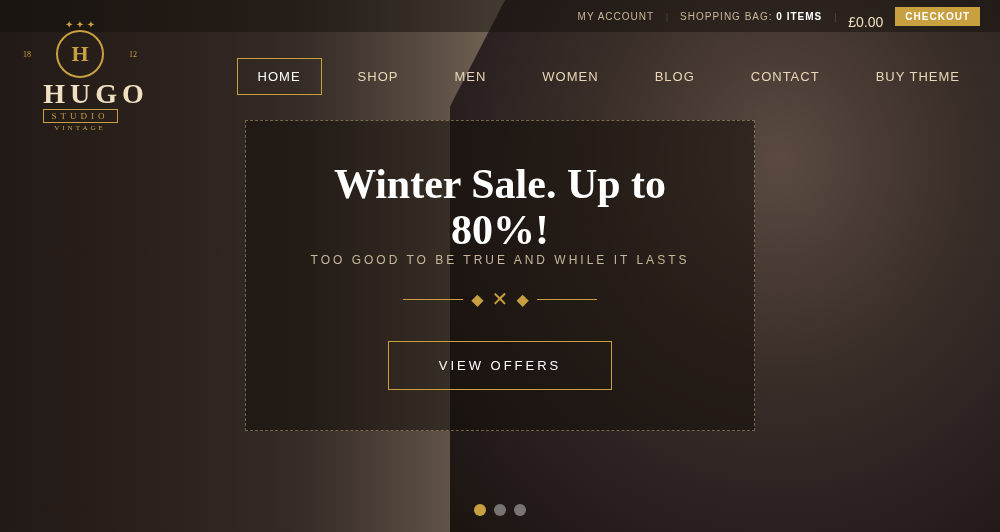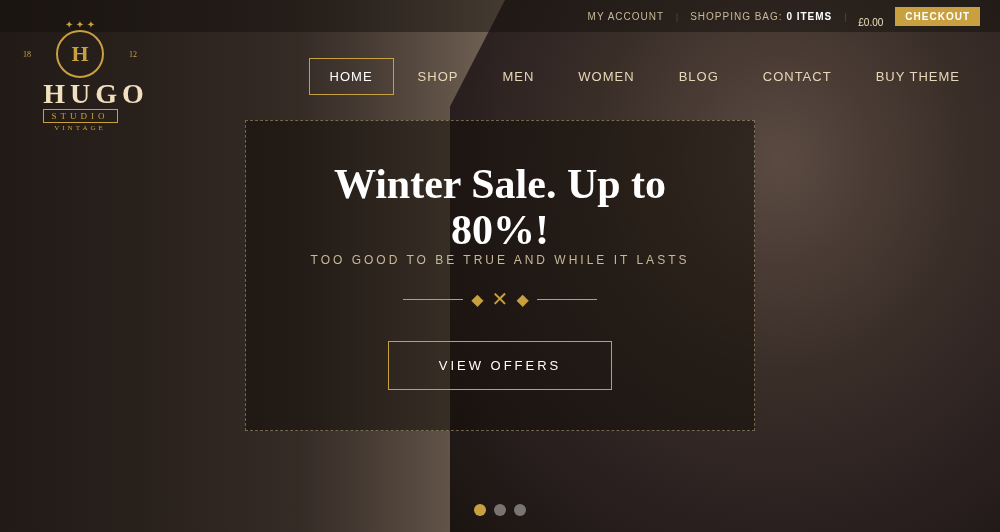--- a/index.html
+++ b/index.html
@@ -186,21 +186,21 @@
       color: #c8a040;
       font-size: 10px;
       text-align: center;
       line-height: 1;
     }
 
     
     .nav {
       display: flex;
       align-items: center;
-      gap: 4px;
+      gap: 16px;
       margin-left: auto;
       padding-left: 38px;
     }
 
     .nav-item {
       color: #e8d8b8;
       font-size: 13px;
       font-family: Arial, sans-serif;
       letter-spacing: 1px;
       text-transform: uppercase;
@@ -313,21 +313,21 @@
       cursor: pointer;
     }
 
     .slide-dot.active {
       background: #c8a040;
     }
 
     
     .price-display {
       color: #f0e0c0;
-      font-size: 10px;
+      font-size: 14px;
       font-family: Arial, sans-serif;
       margin-top: 12px;
     }
   </style>
 </head>
 <body>
 
 <div class="hero-bg"></div>
 <div class="person-silhouette"></div>
 <div class="left-overlay"></div>

